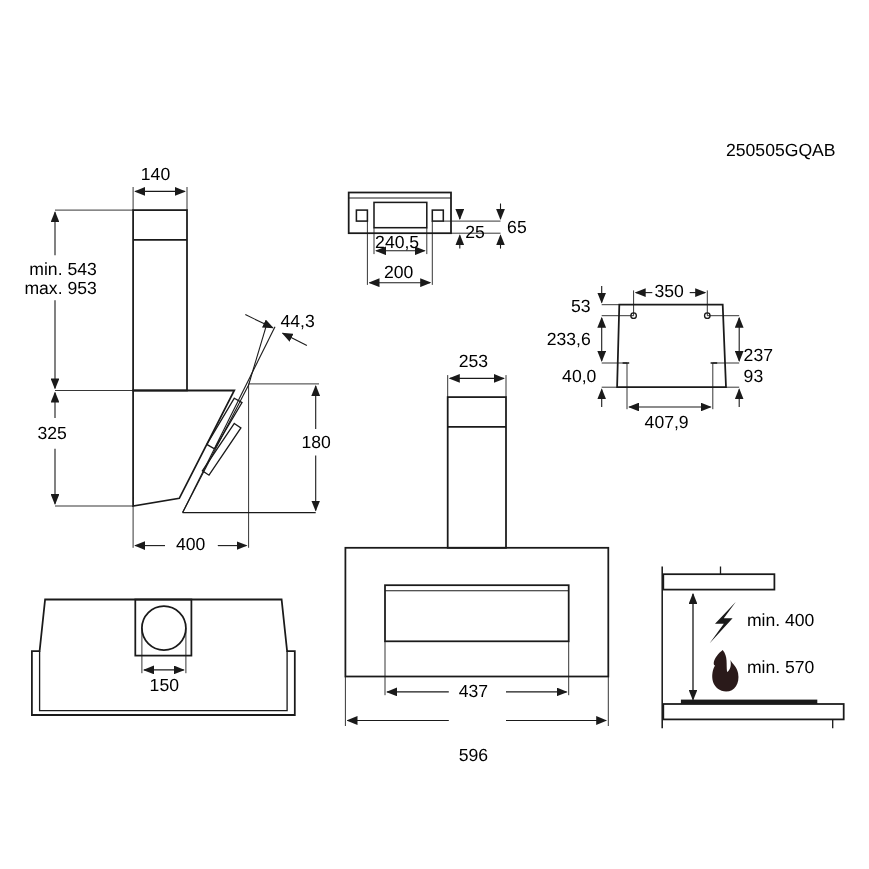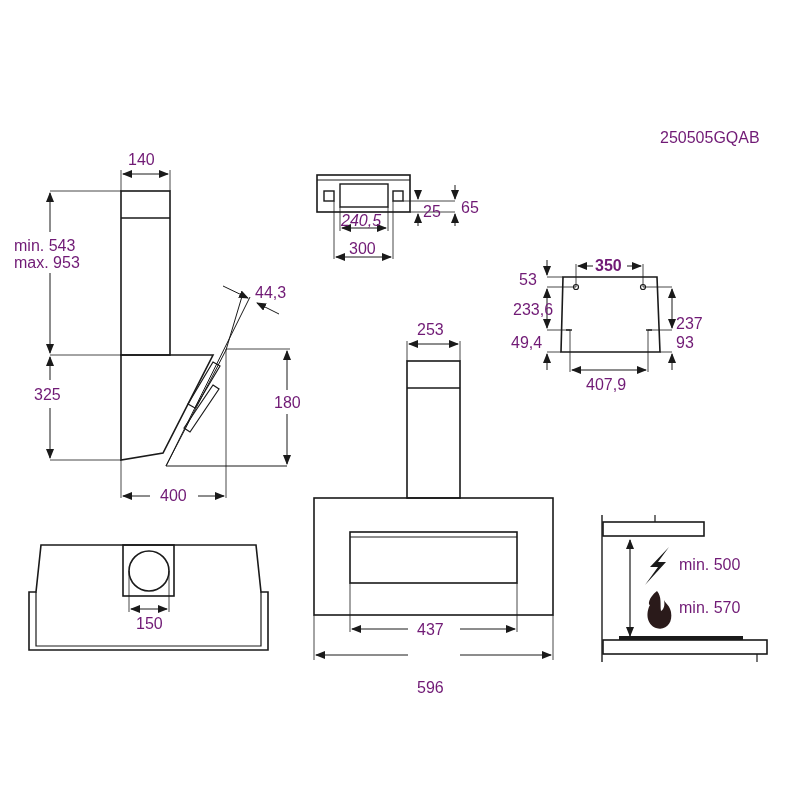--- a/index.html
+++ b/index.html
@@ -1,19 +1,19 @@
 <!DOCTYPE html>
 <html><head>
 <meta charset="utf-8">
 <style>
   html, body { margin:0; padding:0; background:#ffffff; }
   body { width:790px; height:790px; position:relative; overflow:hidden; font-family:"Liberation Sans", sans-serif; }
   svg { position:absolute; left:0; top:0; }
-  .lbl { position:absolute; font-family:"Liberation Sans", sans-serif; font-size:16px; color:#701a75; line-height:16px; white-space:nowrap; }
-  .lbl.r { }
+  .lbl { position:absolute; font-family:"Liberation Sans", sans-serif; font-size:16px; color:#000000; line-height:16px; white-space:nowrap; }
+  .lbl.r { text-align:right; }
   .model { font-size:16px; }
 </style>
 </head>
 <body>
 
 <svg width="790" height="790" viewBox="0 0 790 790">
   <defs>
     <marker id="ah" markerWidth="10" markerHeight="8" refX="9" refY="4" orient="auto-start-reverse" markerUnits="userSpaceOnUse">
       <path d="M0,0 L10,4 L0,8 z" fill="#1a1a1a"></path>
     </marker>
@@ -152,33 +152,33 @@
 <div class="lbl model" style="left:660px; top:130px;">250505GQAB</div>
 
 <div class="lbl" style="left:128px; top:152px;">140</div>
 <div class="lbl r" style="left:14px; top:238px; width:74px;">min. 543</div>
 <div class="lbl r" style="left:14px; top:255px; width:74px;">max. 953</div>
 <div class="lbl" style="left:34px; top:387px;">325</div>
 <div class="lbl" style="left:255px; top:285px;">44,3</div>
 <div class="lbl" style="left:274px; top:395px;">180</div>
 <div class="lbl" style="left:160px; top:488px;">400</div>
 
-<div class="lbl" style="left:341px; top:213px;font-style:italic;">240,5</div>
-<div class="lbl" style="left:349px; top:241px;">300</div>
+<div class="lbl" style="left:341px; top:213px;">240,5</div>
+<div class="lbl" style="left:349px; top:241px;">200</div>
 <div class="lbl" style="left:423px; top:204px;">25</div>
 <div class="lbl" style="left:461px; top:200px;">65</div>
 
-<div class="lbl" style="left:595px; top:258px;font-weight:bold;">350</div>
+<div class="lbl" style="left:595px; top:258px;">350</div>
 <div class="lbl" style="left:519px; top:272px;">53</div>
-<div class="lbl" style="left:497px; top:302px;margin-left:16px;">233,6</div>
+<div class="lbl" style="left:497px; top:302px;">233,6</div>
 <div class="lbl" style="left:676px; top:316px;">237</div>
-<div class="lbl" style="left:511px; top:335px;">49,4</div>
+<div class="lbl" style="left:511px; top:335px;">40,0</div>
 <div class="lbl" style="left:676px; top:335px;">93</div>
 <div class="lbl" style="left:586px; top:377px;">407,9</div>
 
 <div class="lbl" style="left:417px; top:322px;">253</div>
 <div class="lbl" style="left:417px; top:622px;">437</div>
 <div class="lbl" style="left:417px; top:680px;">596</div>
 
 <div class="lbl" style="left:136px; top:616px;">150</div>
 
-<div class="lbl" style="left:679px; top:557px;">min. 500</div>
+<div class="lbl" style="left:679px; top:557px;">min. 400</div>
 <div class="lbl" style="left:679px; top:600px;">min. 570</div>
 
 </body></html>

